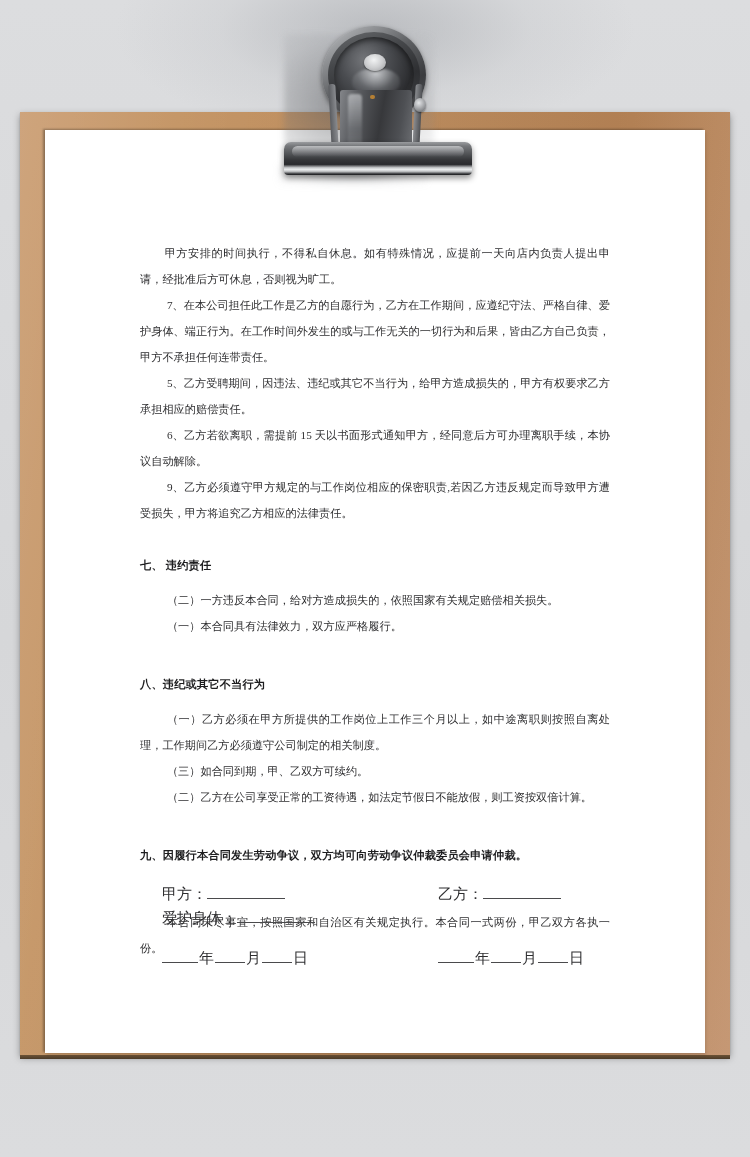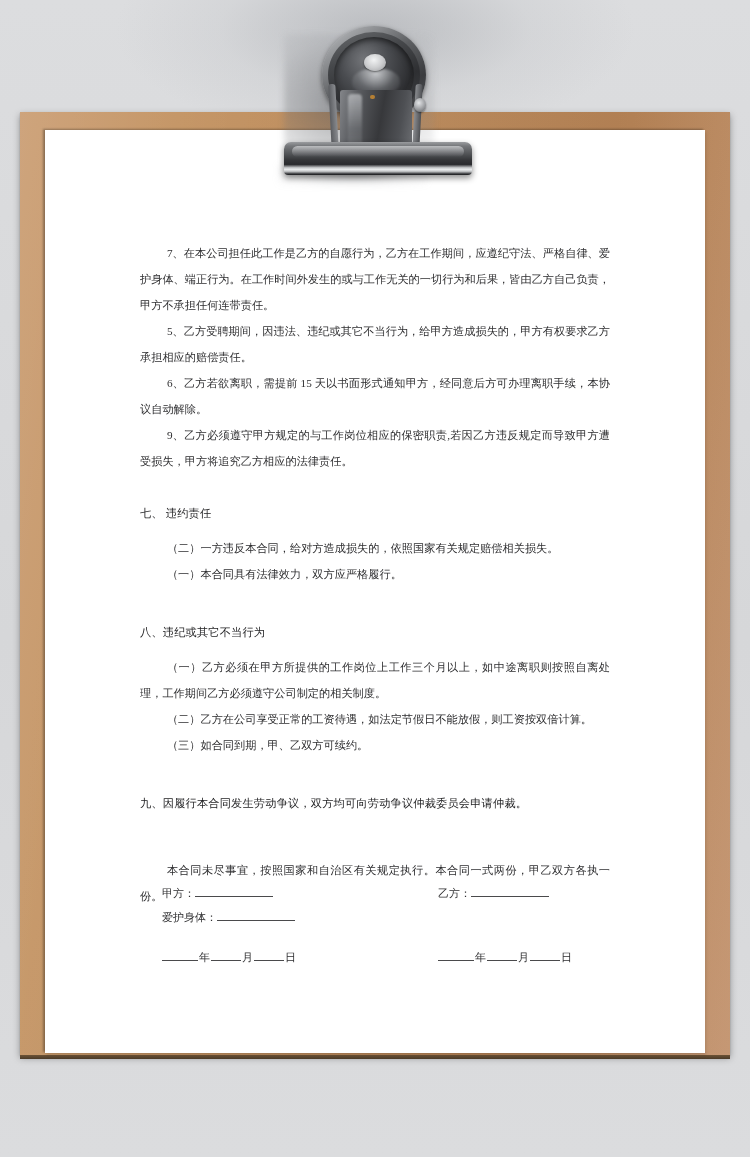--- a/index.html
+++ b/index.html
@@ -85,39 +85,38 @@
   }
 
   .para-indent {
     text-indent: 2.4em;
   }
   .para-indent-small {
     text-indent: 2.2em;
   }
 
   .heading {
-    font-weight: normal;
+    font-weight: bold;
     color: #1d1d1f;
     letter-spacing: 0.2px;
   }
 
   .gap-sm { height: 9px; }
   .gap-lg { height: 26px; }
   .gap-xl { height: 32px; }
 
   
   .sig-block {
     position: absolute;
     left: 95px;
     top: 752px;  
     width: 470px;
-    font-size: 11px;
+    font-size: 15px;
     color: #2e2e30;
     line-height: 24px;
-    font-family: Liberation Mono, monospace;
   }
   .sig-row {
     display: flex;
     width: 100%;
   }
   .sig-col-left {
     width: 280px;
     padding-left: 22px;
     box-sizing: border-box;
   }
@@ -267,20 +266,21 @@
   <div class="backdrop-shade"></div>
 
   <div class="board">
     <div class="board-sheen"></div>
   </div>
 
   <div class="paper">
 
     <div class="doc">
 
+      <p class="para-indent-small">甲方安排的时间执行，不得私自休息。如有特殊情况，应提前一天向店内负责人提出申请，经批准后方可休息，否则视为旷工。</p>
 
       <p class="para-indent">7、在本公司担任此工作是乙方的自愿行为，乙方在工作期间，应遵纪守法、严格自律、爱护身体、端正行为。在工作时间外发生的或与工作无关的一切行为和后果，皆由乙方自己负责，甲方不承担任何连带责任。</p>
 
       <p class="para-indent">5、乙方受聘期间，因违法、违纪或其它不当行为，给甲方造成损失的，甲方有权要求乙方承担相应的赔偿责任。</p>
 
       <p class="para-indent">6、乙方若欲离职，需提前 15 天以书面形式通知甲方，经同意后方可办理离职手续，本协议自动解除。</p>
 
       <p class="para-indent">9、乙方必须遵守甲方规定的与工作岗位相应的保密职责,若因乙方违反规定而导致甲方遭受损失，甲方将追究乙方相应的法律责任。</p>
 
       <div class="gap-lg"></div>
@@ -288,22 +288,22 @@
       <p class="heading">七、  违约责任</p>
       <div class="gap-sm"></div>
       <p class="para-indent">（二）一方违反本合同，给对方造成损失的，依照国家有关规定赔偿相关损失。</p>
       <p class="para-indent">（一）本合同具有法律效力，双方应严格履行。</p>
 
       <div class="gap-xl"></div>
 
       <p class="heading">八、违纪或其它不当行为</p>
       <div class="gap-sm"></div>
       <p class="para-indent">（一）乙方必须在甲方所提供的工作岗位上工作三个月以上，如中途离职则按照自离处理，工作期间乙方必须遵守公司制定的相关制度。</p>
+      <p class="para-indent">（三）如合同到期，甲、乙双方可续约。</p>
       <p class="para-indent">（二）乙方在公司享受正常的工资待遇，如法定节假日不能放假，则工资按双倍计算。</p>
-      <p class="para-indent">（三）如合同到期，甲、乙双方可续约。</p>
 
       <div class="gap-xl"></div>
 
       <p class="heading">九、因履行本合同发生劳动争议，双方均可向劳动争议仲裁委员会申请仲裁。</p>
 
       <div class="gap-xl"></div>
 
       <div class="gap-sm"></div>
       <p class="para-indent">本合同未尽事宜，按照国家和自治区有关规定执行。本合同一式两份，甲乙双方各执一份。</p>
 

